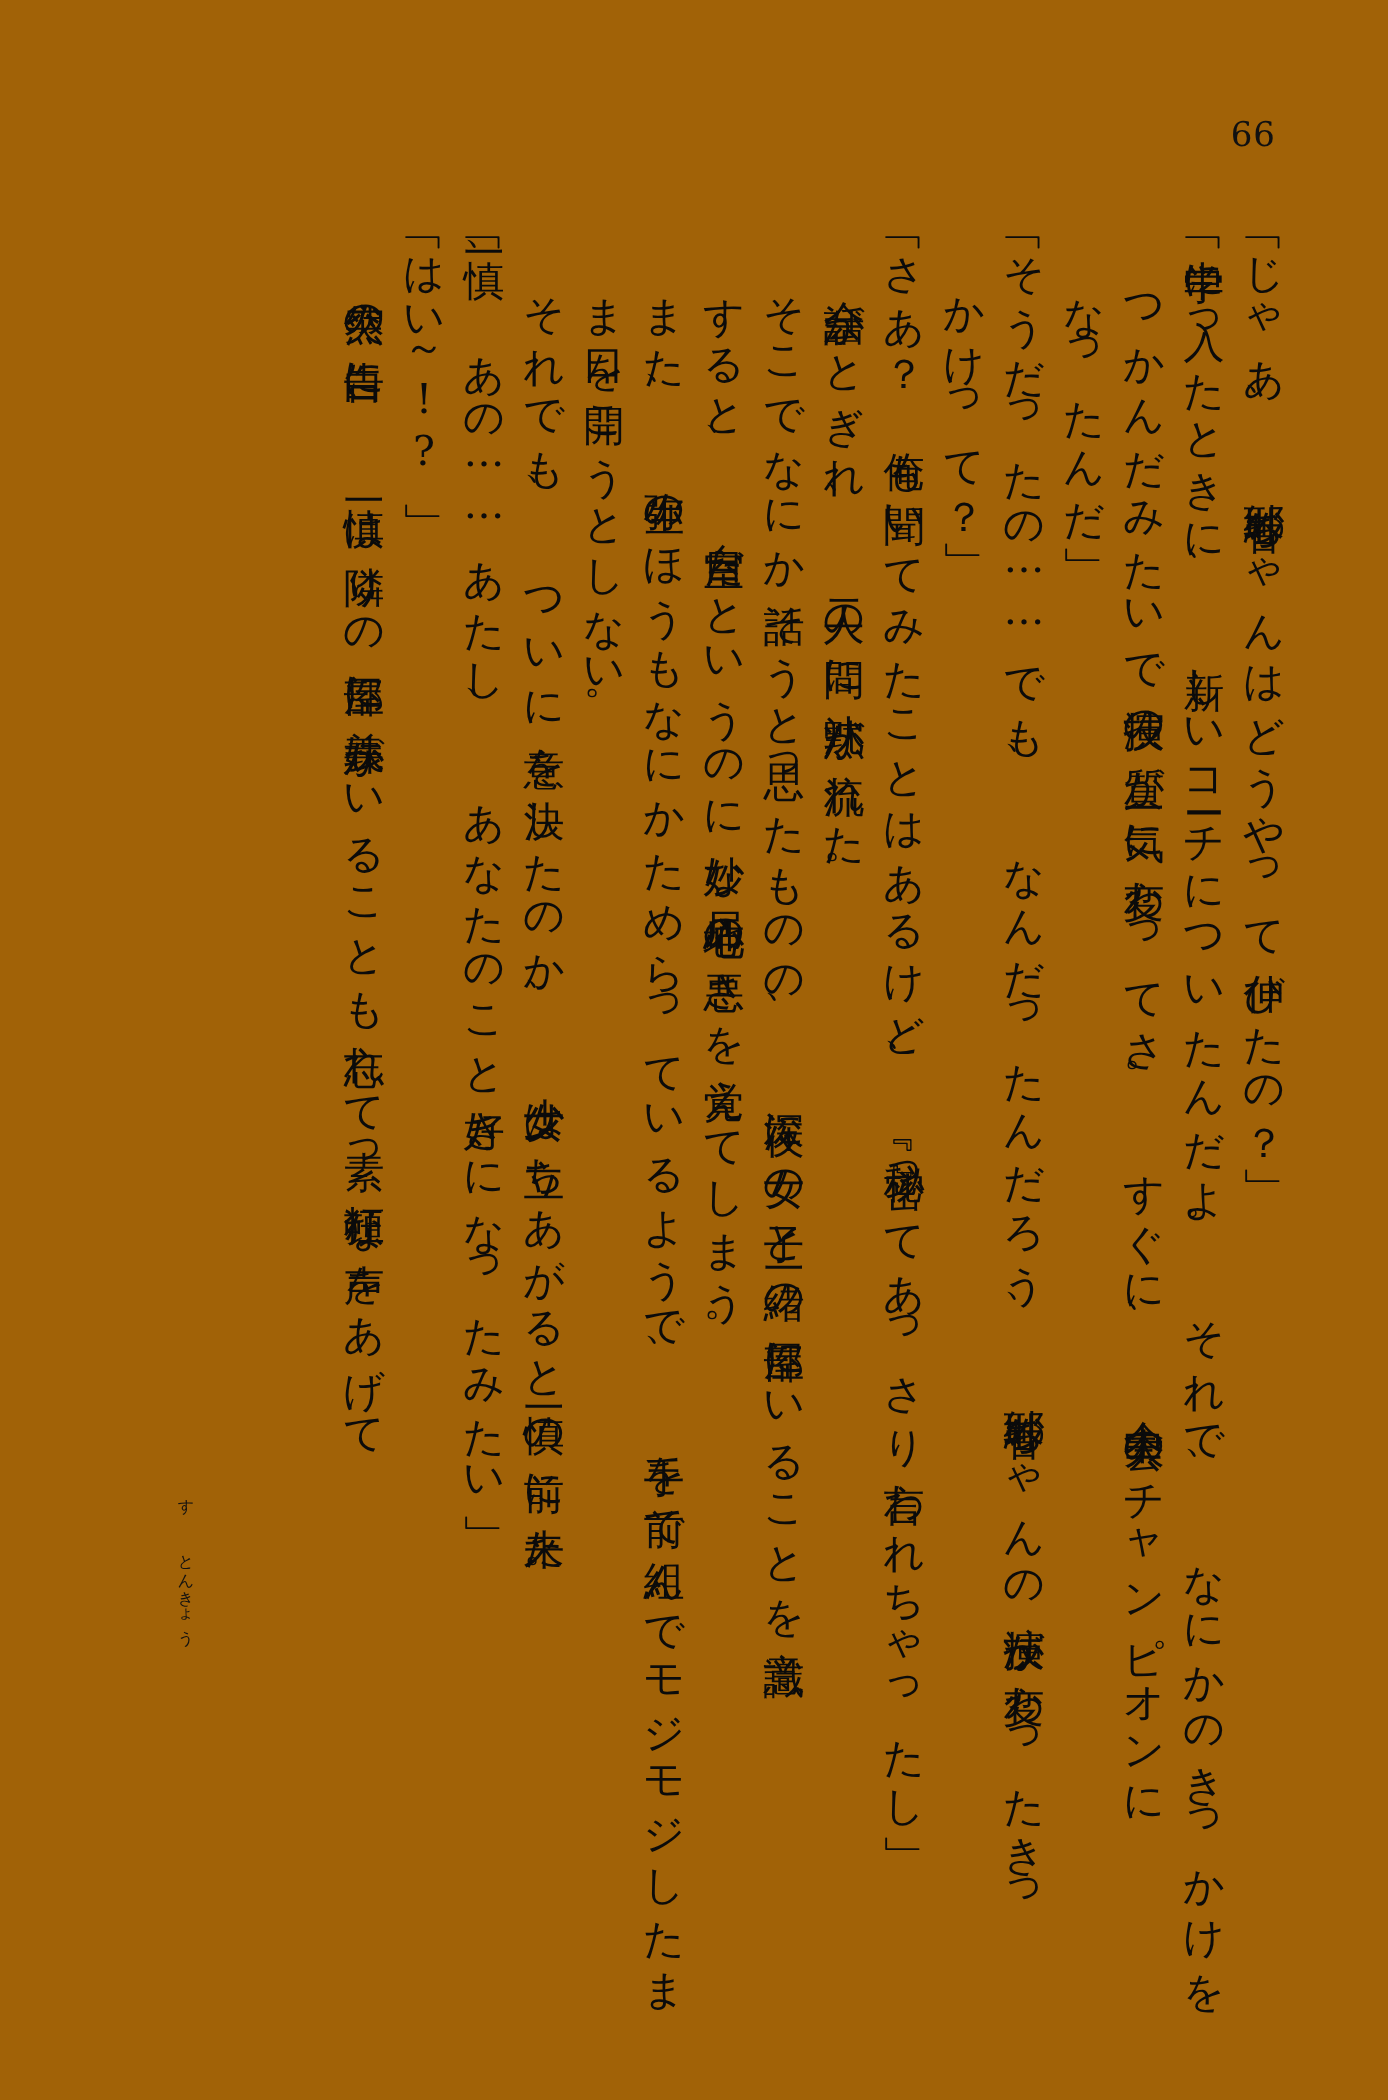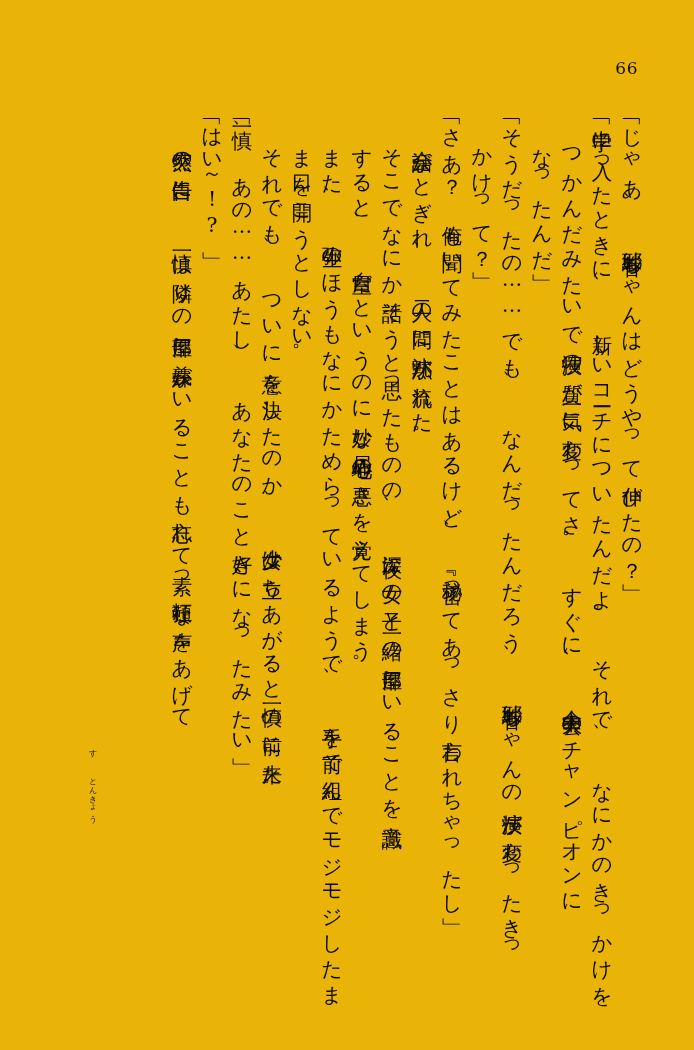--- a/index.html
+++ b/index.html
@@ -14,21 +14,21 @@
     color: #000000;
     overflow: hidden;
     position: relative;
   }
   .page {
     position: absolute;
     left: 0;
     top: 0;
     width: 694px;
     height: 1050px;
-    background: #eab308;
+    background: #a16207;
   }
   .page-number {
     position: absolute;
     top: 58px;
     right: 56px;
     font-size: 17px;
     letter-spacing: 0.5px;
     color: #111;
     font-family: "DejaVu Serif", "Liberation Serif", serif;
   }

